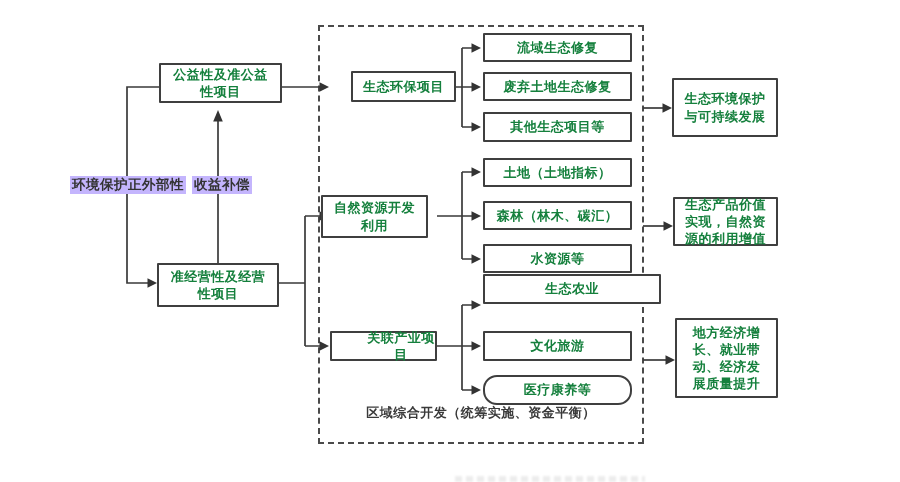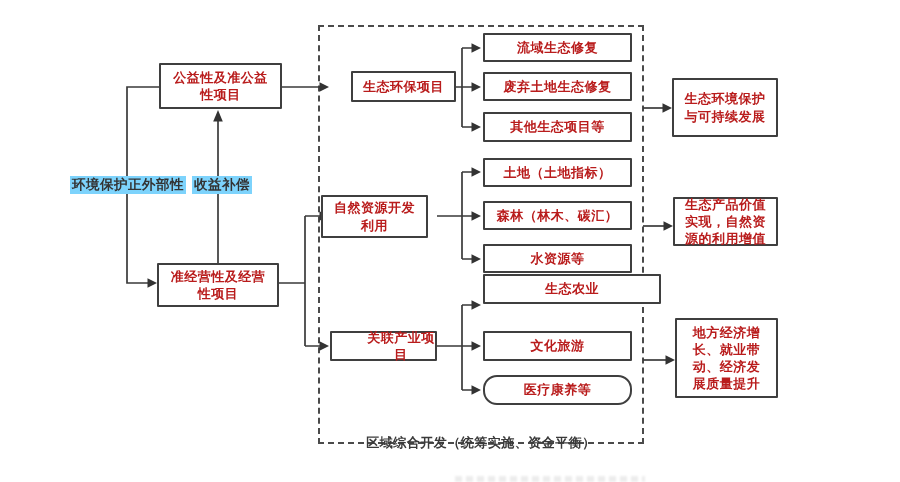--- a/index.html
+++ b/index.html
@@ -7,34 +7,34 @@
     position:relative;width:900px;height:482px;background:#ffffff;
     font-family:"Liberation Sans","DejaVu Sans",sans-serif;
     color:#333333;overflow:hidden;
   }
   #wires{position:absolute;left:0;top:0;z-index:1;}
   .box{
     position:absolute;z-index:2;background:#ffffff;
     border:2px solid #3f3f3f;border-radius:1px;
     display:flex;align-items:center;justify-content:center;
     text-align:center;font-weight:700;font-size:13px;line-height:1.32;
-    white-space:pre-line;color:#b91c1c;letter-spacing:0.5px;box-sizing:border-box;
+    white-space:pre-line;color:#15803d;letter-spacing:0.5px;box-sizing:border-box;
   }
   .dashed-region{
     position:absolute;z-index:0;border:2px dashed #4a4a4a;box-sizing:border-box;
     left:318px;top:25px;width:326px;height:419px;background:transparent;
   }
   .float-label{
-    position:absolute;z-index:3;background:#7dd3fc;font-weight:700;
+    position:absolute;z-index:3;background:#c4b5fd;font-weight:700;
     font-size:13.5px;color:#333333;letter-spacing:0.5px;white-space:nowrap;
     padding:0 2px;
   }
   .region-caption{
     position:absolute;z-index:2;font-weight:700;font-size:13px;color:#3a3a3a;
-    letter-spacing:0.5px;white-space:nowrap;text-align:center;margin-top:30px;
+    letter-spacing:0.5px;white-space:nowrap;text-align:center;
   }
   .remnant{
     position:absolute;z-index:1;opacity:0.18;filter:blur(1px);
     background:repeating-linear-gradient(90deg,#9a9a9a 0 7px,#ffffff 7px 11px);
   }
   svg line, svg path{stroke:#3a3a3a;stroke-width:1.7;fill:none;}
   svg polygon{fill:#333333;stroke:none;}
 </style>
 </head>
 <body>
@@ -94,21 +94,21 @@
     <g>
       <path d="M643,226 H664"></path>
       <polygon points="673,226 663.5,221.2 663.5,230.8"></polygon>
     </g>
     <g>
       <path d="M643,360 H666"></path>
       <polygon points="675,360 665.5,355.2 665.5,364.8"></polygon>
     </g>
   </svg>
 
-  <div class="box" style="left:159px;top:63px;width:123px;height:46px;">公益性及准公益
+  <div class="box" style="left:159px;top:63px;width:123px;height:40px;">公益性及准公益
 性项目</div>
 
   <div class="box" style="left:157px;top:263px;width:122px;height:44px;">准经营性及经营
 性项目</div>
 
   <div class="float-label" style="left:70px;top:176px;">环境保护正外部性</div>
 
   <div class="float-label" style="left:192px;top:176px;">收益补偿</div>
 
   <div class="box" style="left:330px;top:71px;width:105px;height:31px;margin-left:21px;">生态环保项目</div>

